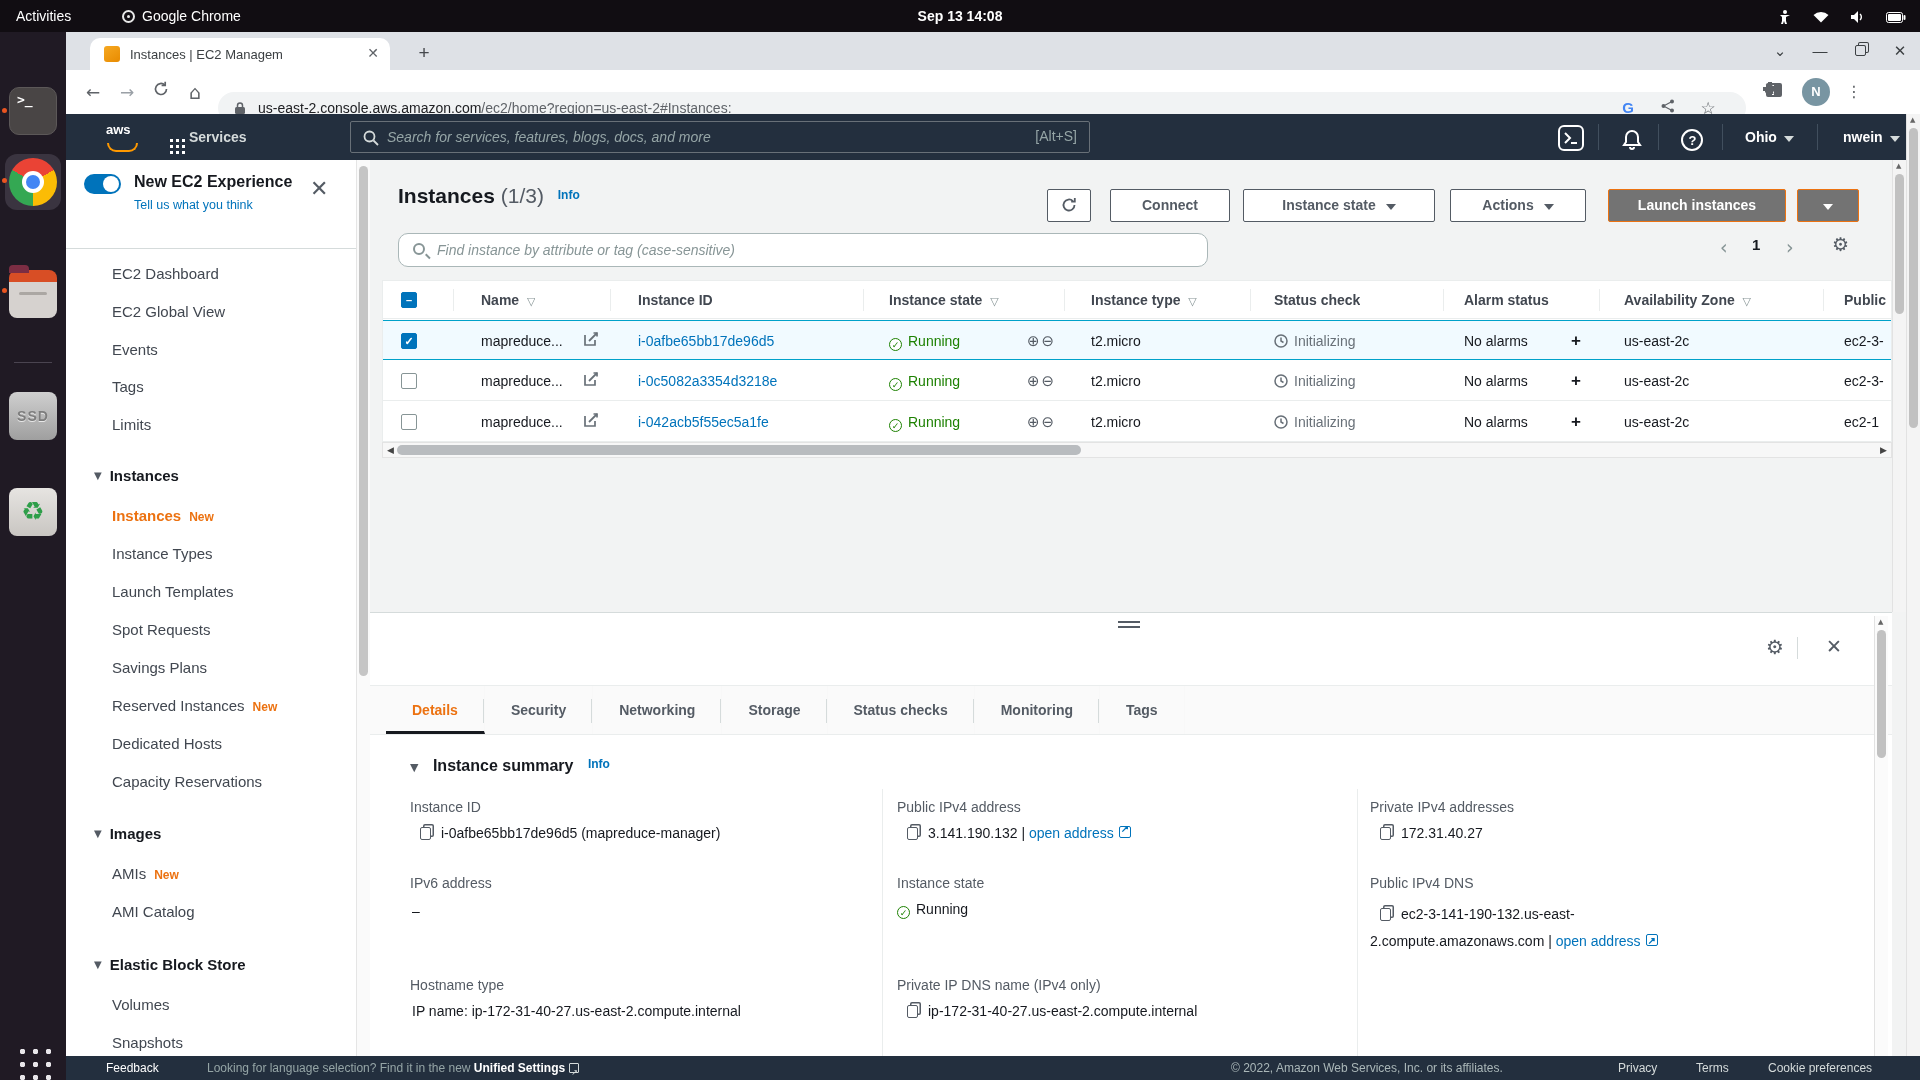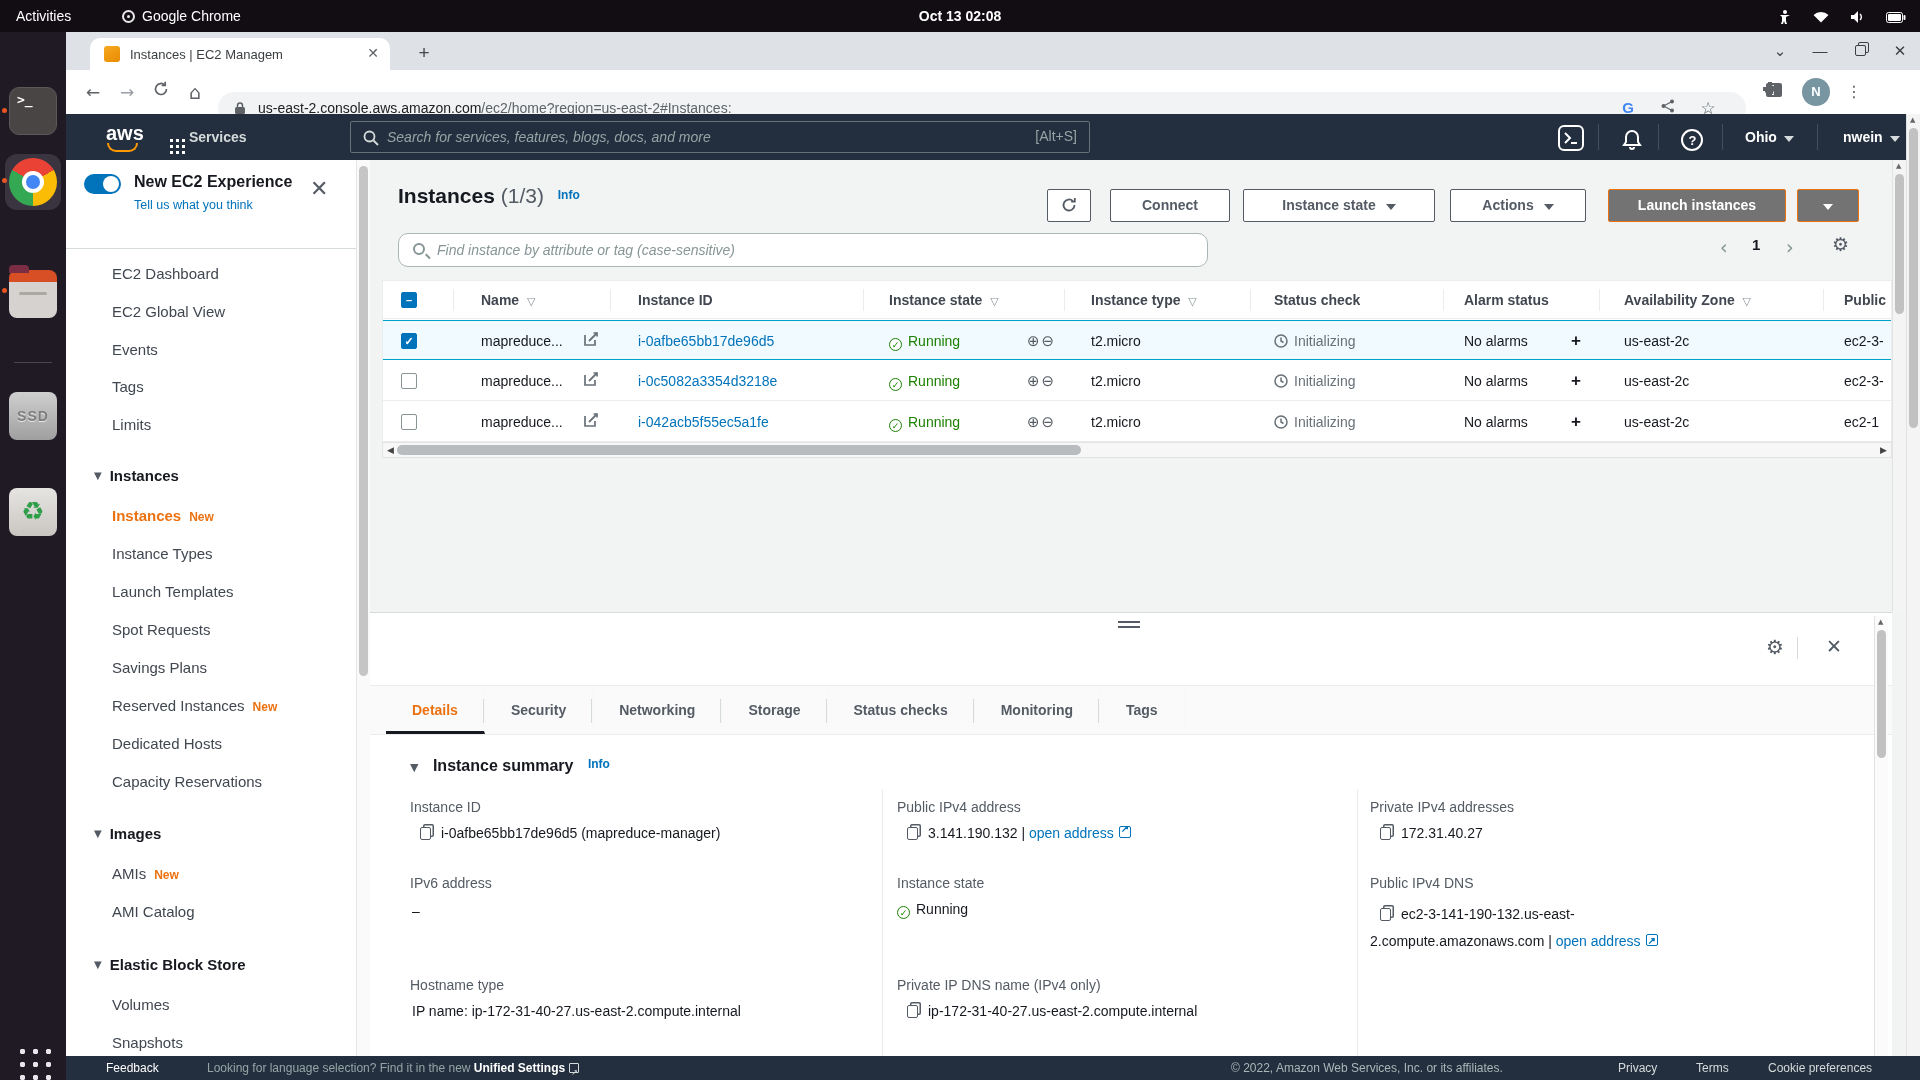--- a/index.html
+++ b/index.html
@@ -43,21 +43,21 @@
   .newtab-btn { position:absolute; left:344px; top:8px; width:28px; height:28px; text-align:center; line-height:26px; font-size:19px; color:#45484d; }
   .winctl { position:absolute; top:0; height:38px; line-height:38px; color:#3c4043; font-size:15px; text-align:center; width:40px; }
   .toolbar { position:absolute; left:66px; top:70px; width:1854px; height:44px; background:#fff; }
   .nav-ic { position:absolute; top:7px; width:30px; height:30px; text-align:center; line-height:30px; font-size:17px; color:#5f6368; border-radius:50%; }
   .urlpill { position:absolute; left:152px; top:22px; width:1528px; height:32px; background:#f1f3f4; border-radius:16px; font-size:14px; line-height:32px; color:#202124;text-decoration:underline; }
   .pill-right-ic { position:absolute; top:4px; width:24px; height:24px; text-align:center; line-height:24px; font-size:15px; color:#5f6368; }
   .avatar { position:absolute; left:1736px; top:8px; width:28px; height:28px; border-radius:50%; background:#7895a2; color:#fff; text-align:center; line-height:28px; font-size:13px; font-weight:bold; }
 
   
   .awshead { position:absolute; left:66px; top:114px; width:1854px; height:46px; background:#232f3e; color:#fff; }
-  .aws-logo { position:absolute; left:40px; top:8px; font-weight:bold; font-size:20px; color:#fff; }
+  .aws-logo { position:absolute; left:40px; top:8px; font-weight:bold; font-size:13px; color:#fff; }
   .aws-logo::after { content:""; position:absolute; left:1px; top:21px; width:27px; height:7px; border:2px solid #ff9900; border-top:none; border-radius:0 0 14px 14px; }
   .svc-grid { display:inline-block; width:3px; height:3px; background:#fff; box-shadow:0 0 0 0 #fff, 6px 0 #fff, 12px 0 #fff, 0 6px #fff, 6px 6px #fff, 12px 6px #fff, 0 12px #fff, 6px 12px #fff, 12px 12px #fff; margin-right:16px; }
   .aws-search { position:absolute; left:284px; top:7px; width:740px; height:32px; border:1px solid #687078; border-radius:2px; background:#232f3e; color:#d5dbdb; }
   .aws-search input { position:absolute; left:36px; top:0; width:560px; height:30px; background:transparent; border:none; outline:none; color:#d5dbdb; font-style:italic; font-size:14px; font-family:"Liberation Sans",sans-serif; }
   .aws-search input::placeholder { color:#95a5a6; }
   .hd-sep { position:absolute; top:10px; width:1px; height:26px; background:#414f5e; }
   .hd-item { position:absolute; top:0; height:46px; line-height:46px; font-size:14px; color:#d5dbdb;font-weight:bold; }
   .caret-down { display:inline-block; width:0; height:0; border-left:5px solid transparent; border-right:5px solid transparent; border-top:6px solid #d5dbdb; margin-left:7px; }
 
   
@@ -138,21 +138,21 @@
   .footer .f-item { position:absolute; top:0; white-space:nowrap; }
   .ext-ic-w { display:inline-block; width:10px; height:10px; border:1px solid #d5dbdb; border-radius:1px; position:relative; margin-left:4px; top:1px; }
   .ext-ic-w::after { content:"\2197"; position:absolute; left:1px; top:-3px; font-size:8px; color:#d5dbdb; }
 </style>
 </head>
 <body>
 
 <div class="sysbar">
   <span class="item" style="left:16px;">Activities</span>
   <span class="item" style="left:122px;"><span class="chrome-ring"></span><span>Google Chrome</span></span>
-  <span class="item" style="left:880px; width:160px; text-align:center; font-weight:bold;">Oct 13 02:08</span>
+  <span class="item" style="left:880px; width:160px; text-align:center; font-weight:bold;">Sep 13 14:08</span>
   <span class="item tray" style="right:14px;">
     <svg width="14" height="16" viewBox="0 0 14 16">
         <circle cx="7" cy="3" r="2" fill="#fff"></circle>
         <path d="M2 6h10l-4 2v4l1 3h-2l-1-3-1 3H3l1-3V8z" fill="#fff"></path>
       </svg>
     <svg width="18" height="14" viewBox="0 0 18 14">
         <path d="M9 12.5 1.5 5A11 11 0 0 1 16.5 5z" fill="#fff"></path>
       </svg>
     <svg width="16" height="14" viewBox="0 0 16 14">
         <path d="M1 5h3l4-4v12l-4-4H1z" fill="#fff"></path>

